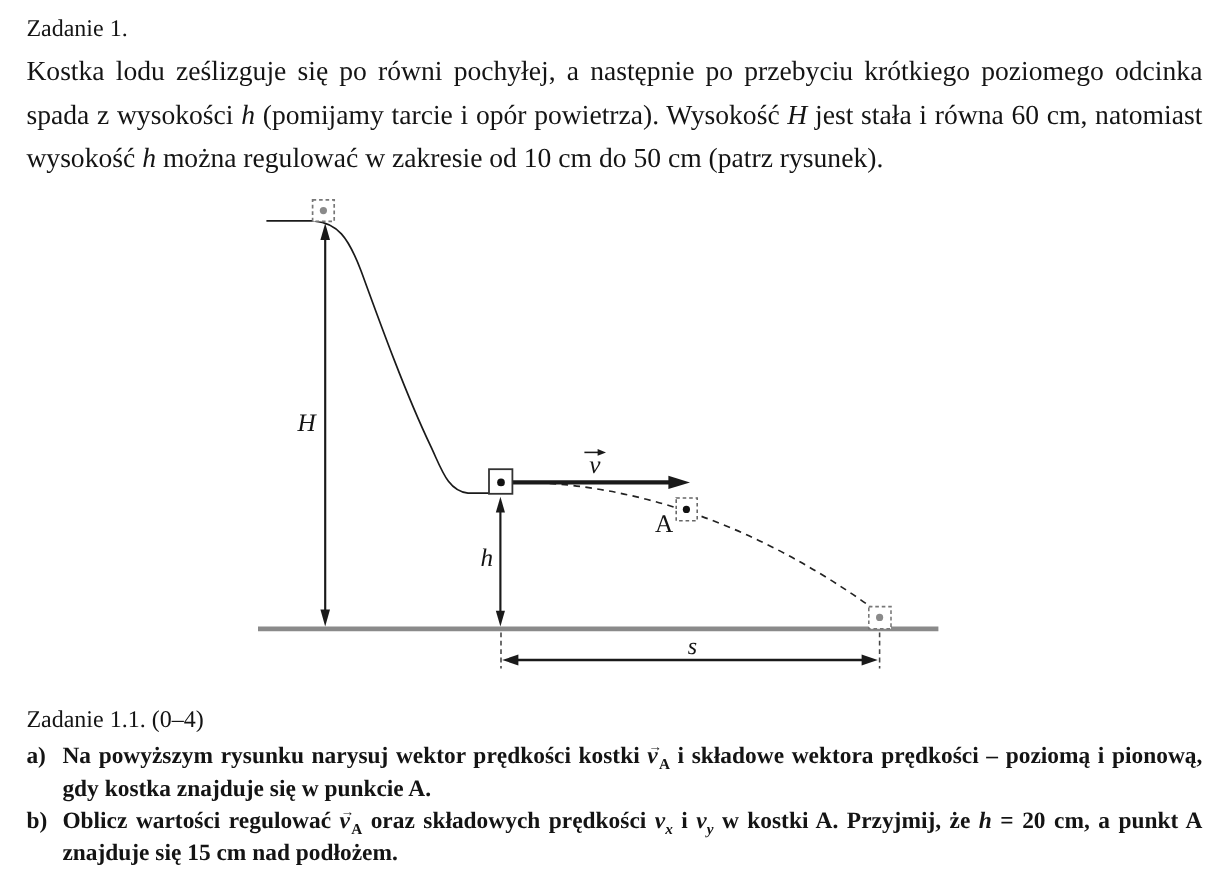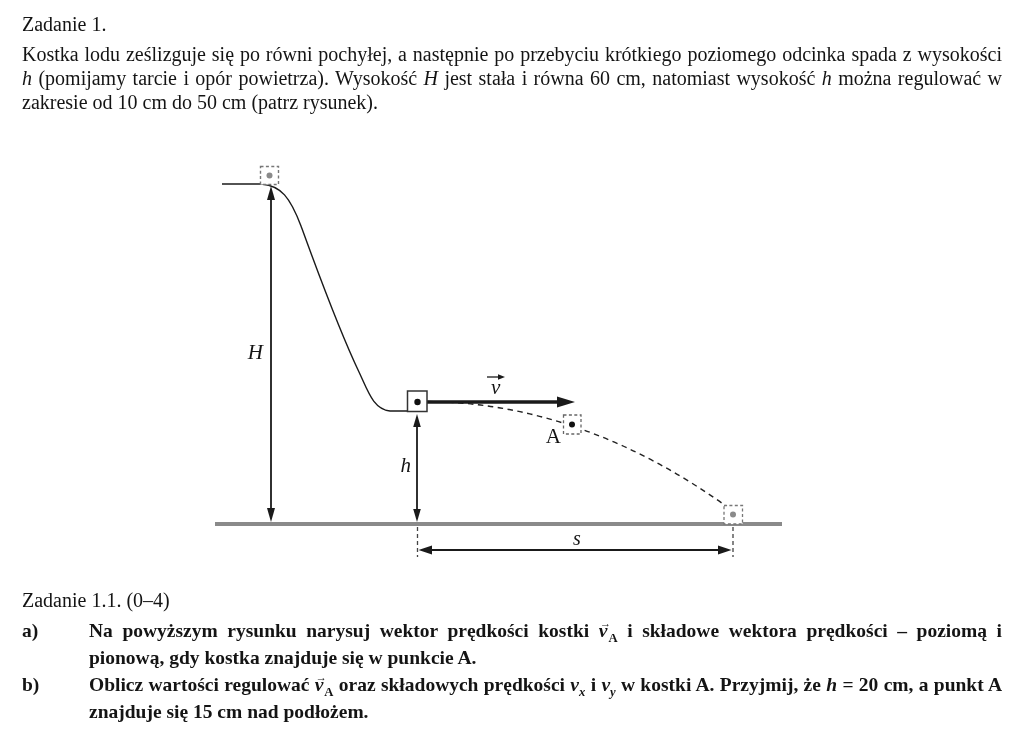--- a/index.html
+++ b/index.html
@@ -9,36 +9,36 @@
     color:#141414;
     -webkit-font-smoothing:antialiased;
   }
   .abs{position:absolute;}
   .title{
     left:22px;top:13px;width:980px;
     font-size:20px;font-weight:normal;
   }
   .intro{
     left:22px;top:42px;width:980px;
-    font-size:20px;line-height:24px;
+    font-size:23px;line-height:36px;
     text-align:justify;
   }
   .task-heading{
     left:22px;top:589px;width:980px;
     font-size:20px;font-weight:normal;
   }
   .item{
     left:22px;width:980px;
     font-size:19.5px;line-height:27px;font-weight:bold;
     display:flex;align-items:flex-start;
   }
   .item-a{top:617px;}
   .item-b{top:671px;}
   .item .marker{flex:0 0 30px;}
-  .item .itext{flex:1 1 auto;text-align:justify;margin-left:37px;}
+  .item .itext{flex:1 1 auto;text-align:justify;}
   .it{font-style:italic;}
   sub{font-size:0.65em;line-height:0;}
   .vec{position:relative;display:inline-block;font-style:italic;padding-right:1px;}
   .vec::after{
     content:"→";position:absolute;left:0.08em;top:-0.66em;
     font-size:0.58em;font-style:normal;
   }
   svg text{font-family:"Liberation Serif","DejaVu Serif",serif;fill:#141414;}
   .figure{left:0;top:0;}
 </style>

